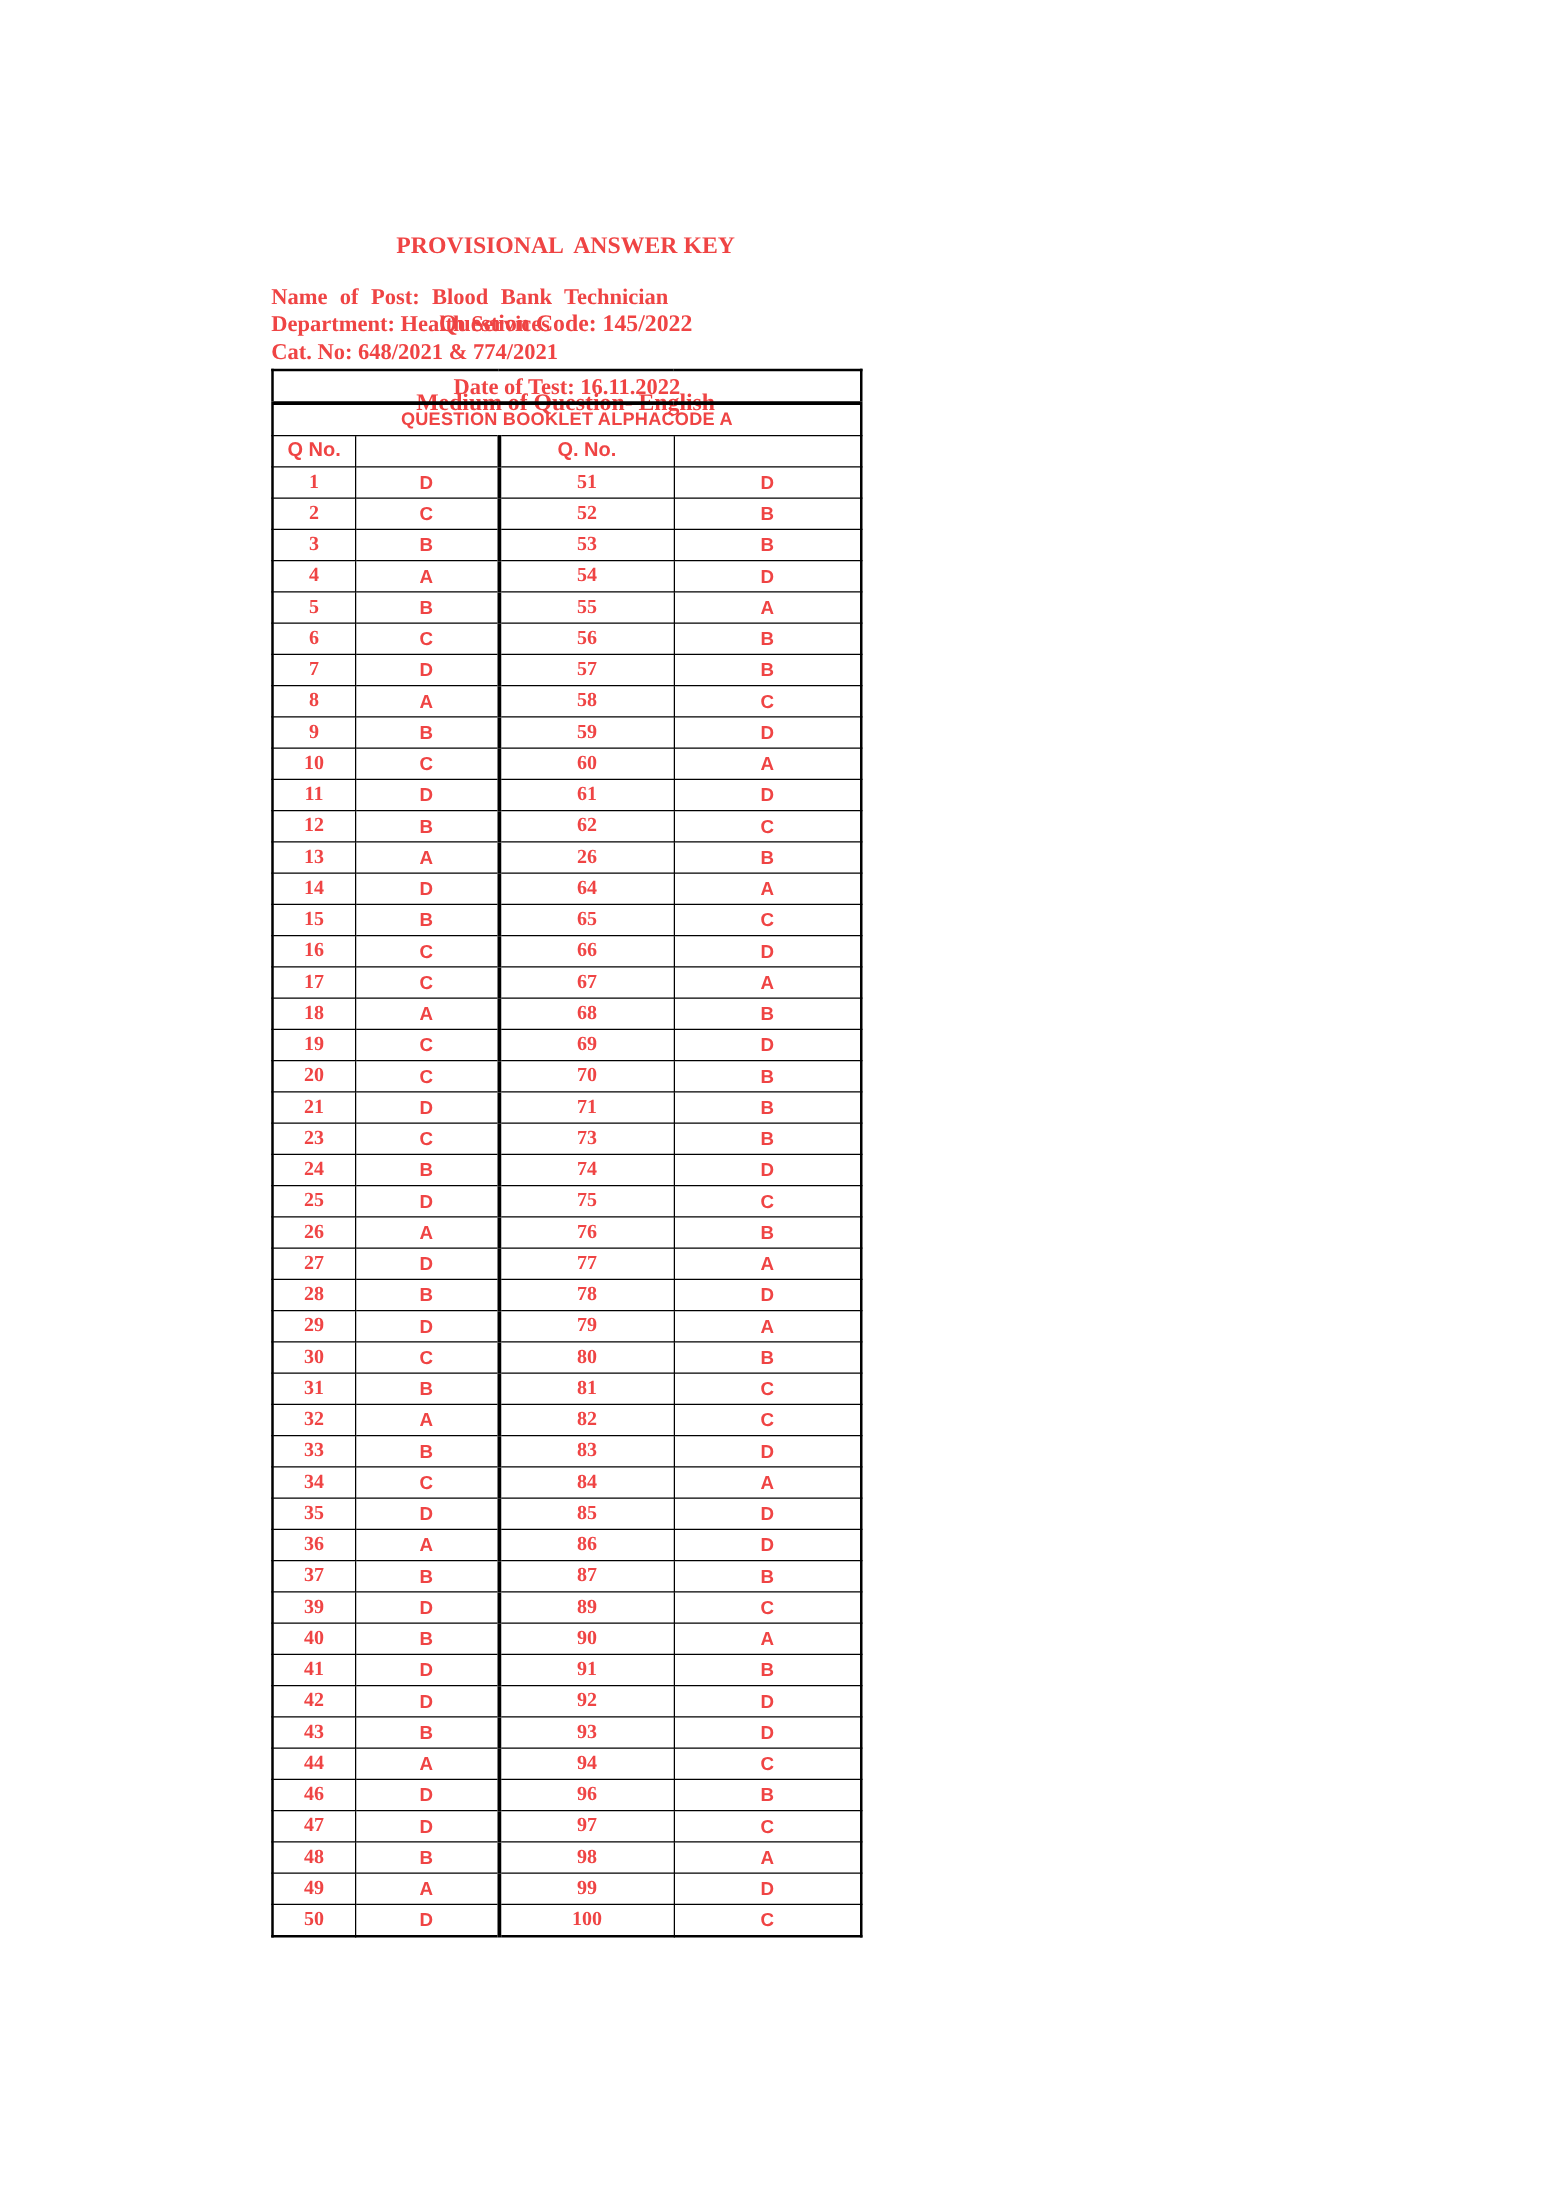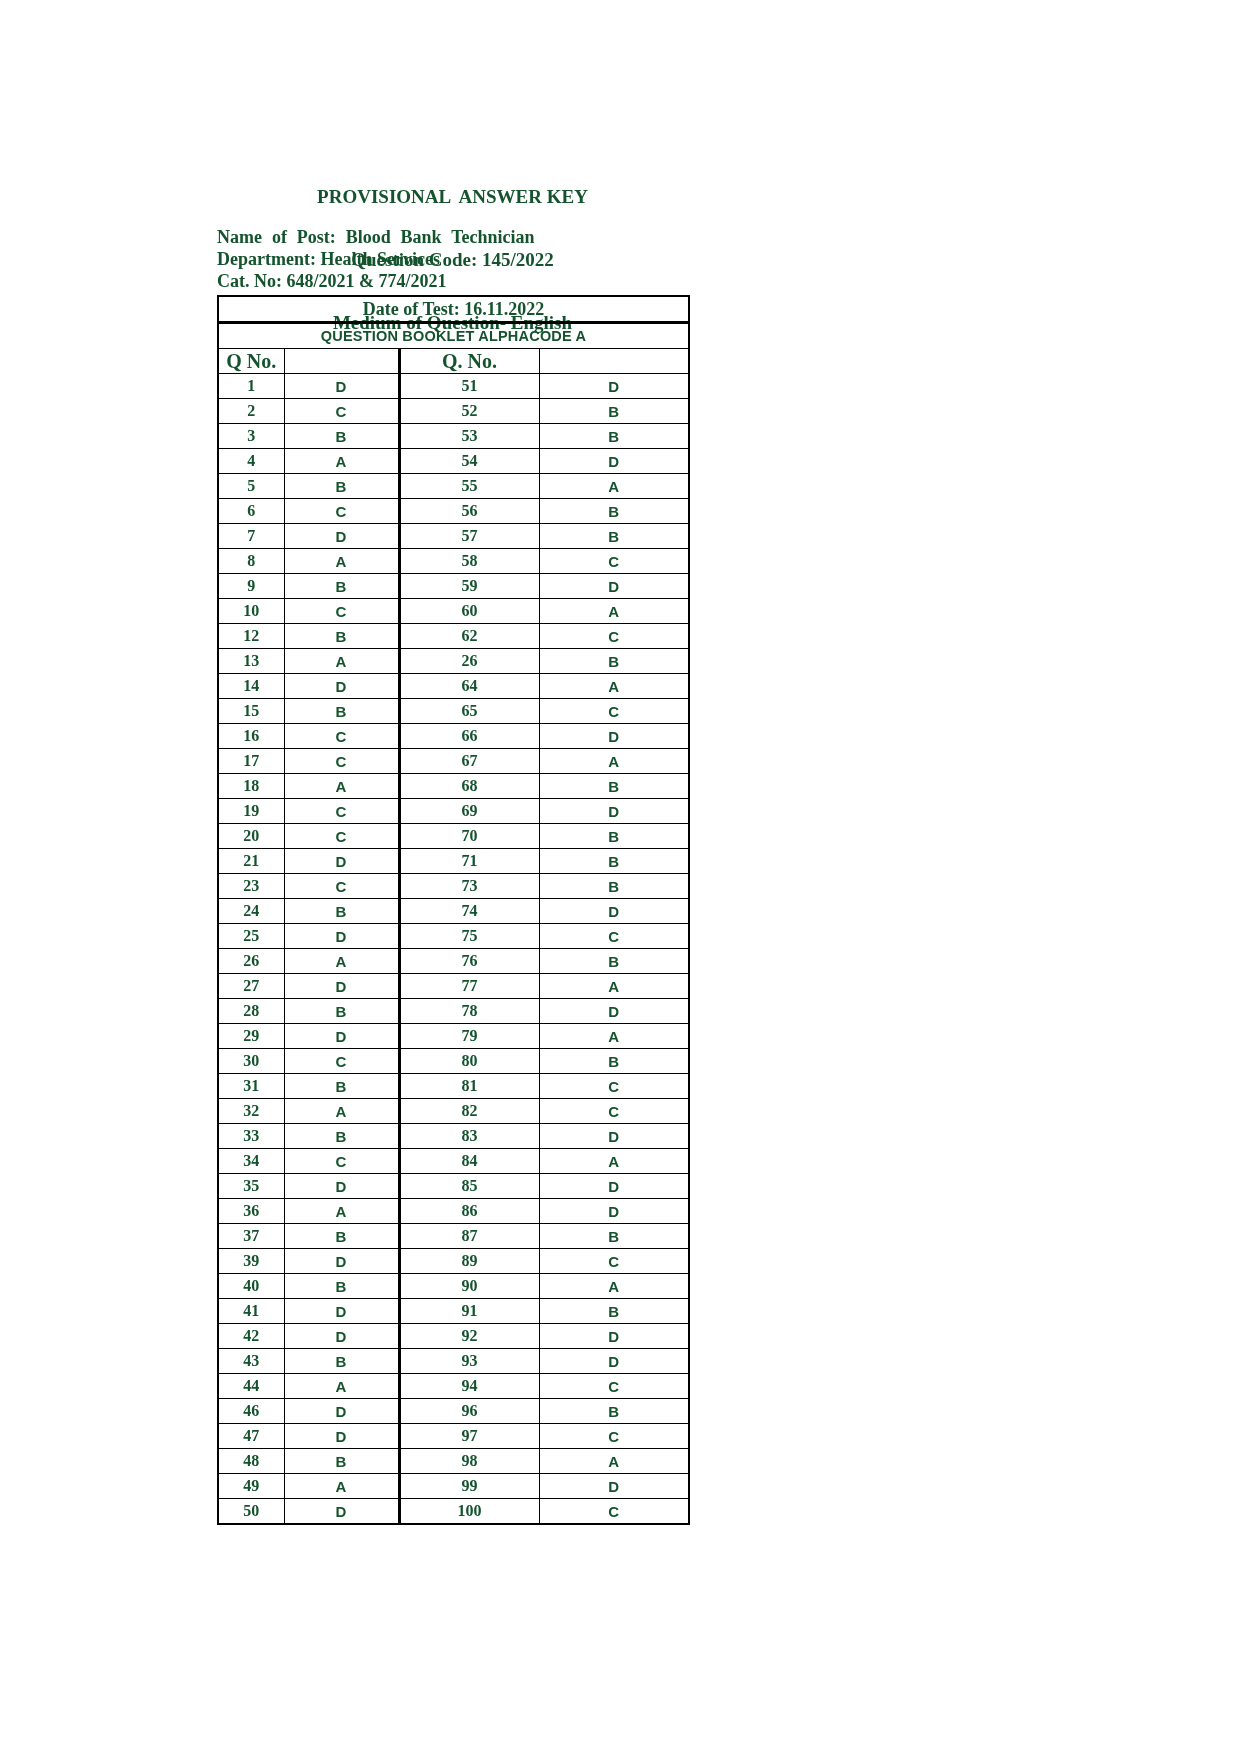--- a/index.html
+++ b/index.html
@@ -1,21 +1,21 @@
 <!DOCTYPE html>
 <html><head>
 <meta charset="utf-8">
 <style>
   html, body { margin: 0; padding: 0; background: #ffffff; }
   .page {
     position: relative;
     width: 1240px;
     height: 1754px;
     background: #ffffff;
-    color: #14532d;
+    color: #ef4444;
     font-family: "Liberation Serif", serif;
     overflow: hidden;
   }
   .title-block {
     position: absolute;
     left: 217px;
     top: 144px;
     width: 471px;
     text-align: center;
     font-weight: bold;
@@ -61,22 +61,22 @@
   }
   td.booklet-row {
     font-weight: bold;
     font-size: 14.5px;
     height: 21px;
     font-family: "Liberation Sans", sans-serif;
     letter-spacing: 0.2px;
   }
   th.col-h {
     font-weight: bold;
-    font-size: 20px;
-    font-family: Liberation Serif, serif;
+    font-size: 16px;
+    font-family: Liberation Sans, sans-serif;
   }
   td.qno {
     font-weight: bold;
     font-size: 16px;
     font-family: "Liberation Serif", serif;
   }
   td.ans {
     font-weight: bold;
     font-size: 15px;
     font-family: "Liberation Sans", sans-serif;
@@ -175,20 +175,26 @@
           <td class="qno">59</td>
           <td class="ans">D</td>
         </tr>
         <tr>
           <td class="qno">10</td>
           <td class="ans">C</td>
           <td class="qno">60</td>
           <td class="ans">A</td>
         </tr>
         <tr>
+          <td class="qno">11</td>
+          <td class="ans">D</td>
+          <td class="qno">61</td>
+          <td class="ans">D</td>
+        </tr>
+        <tr>
           <td class="qno">12</td>
           <td class="ans">B</td>
           <td class="qno">62</td>
           <td class="ans">C</td>
         </tr>
         <tr>
           <td class="qno">13</td>
           <td class="ans">A</td>
           <td class="qno">26</td>
           <td class="ans">B</td>

